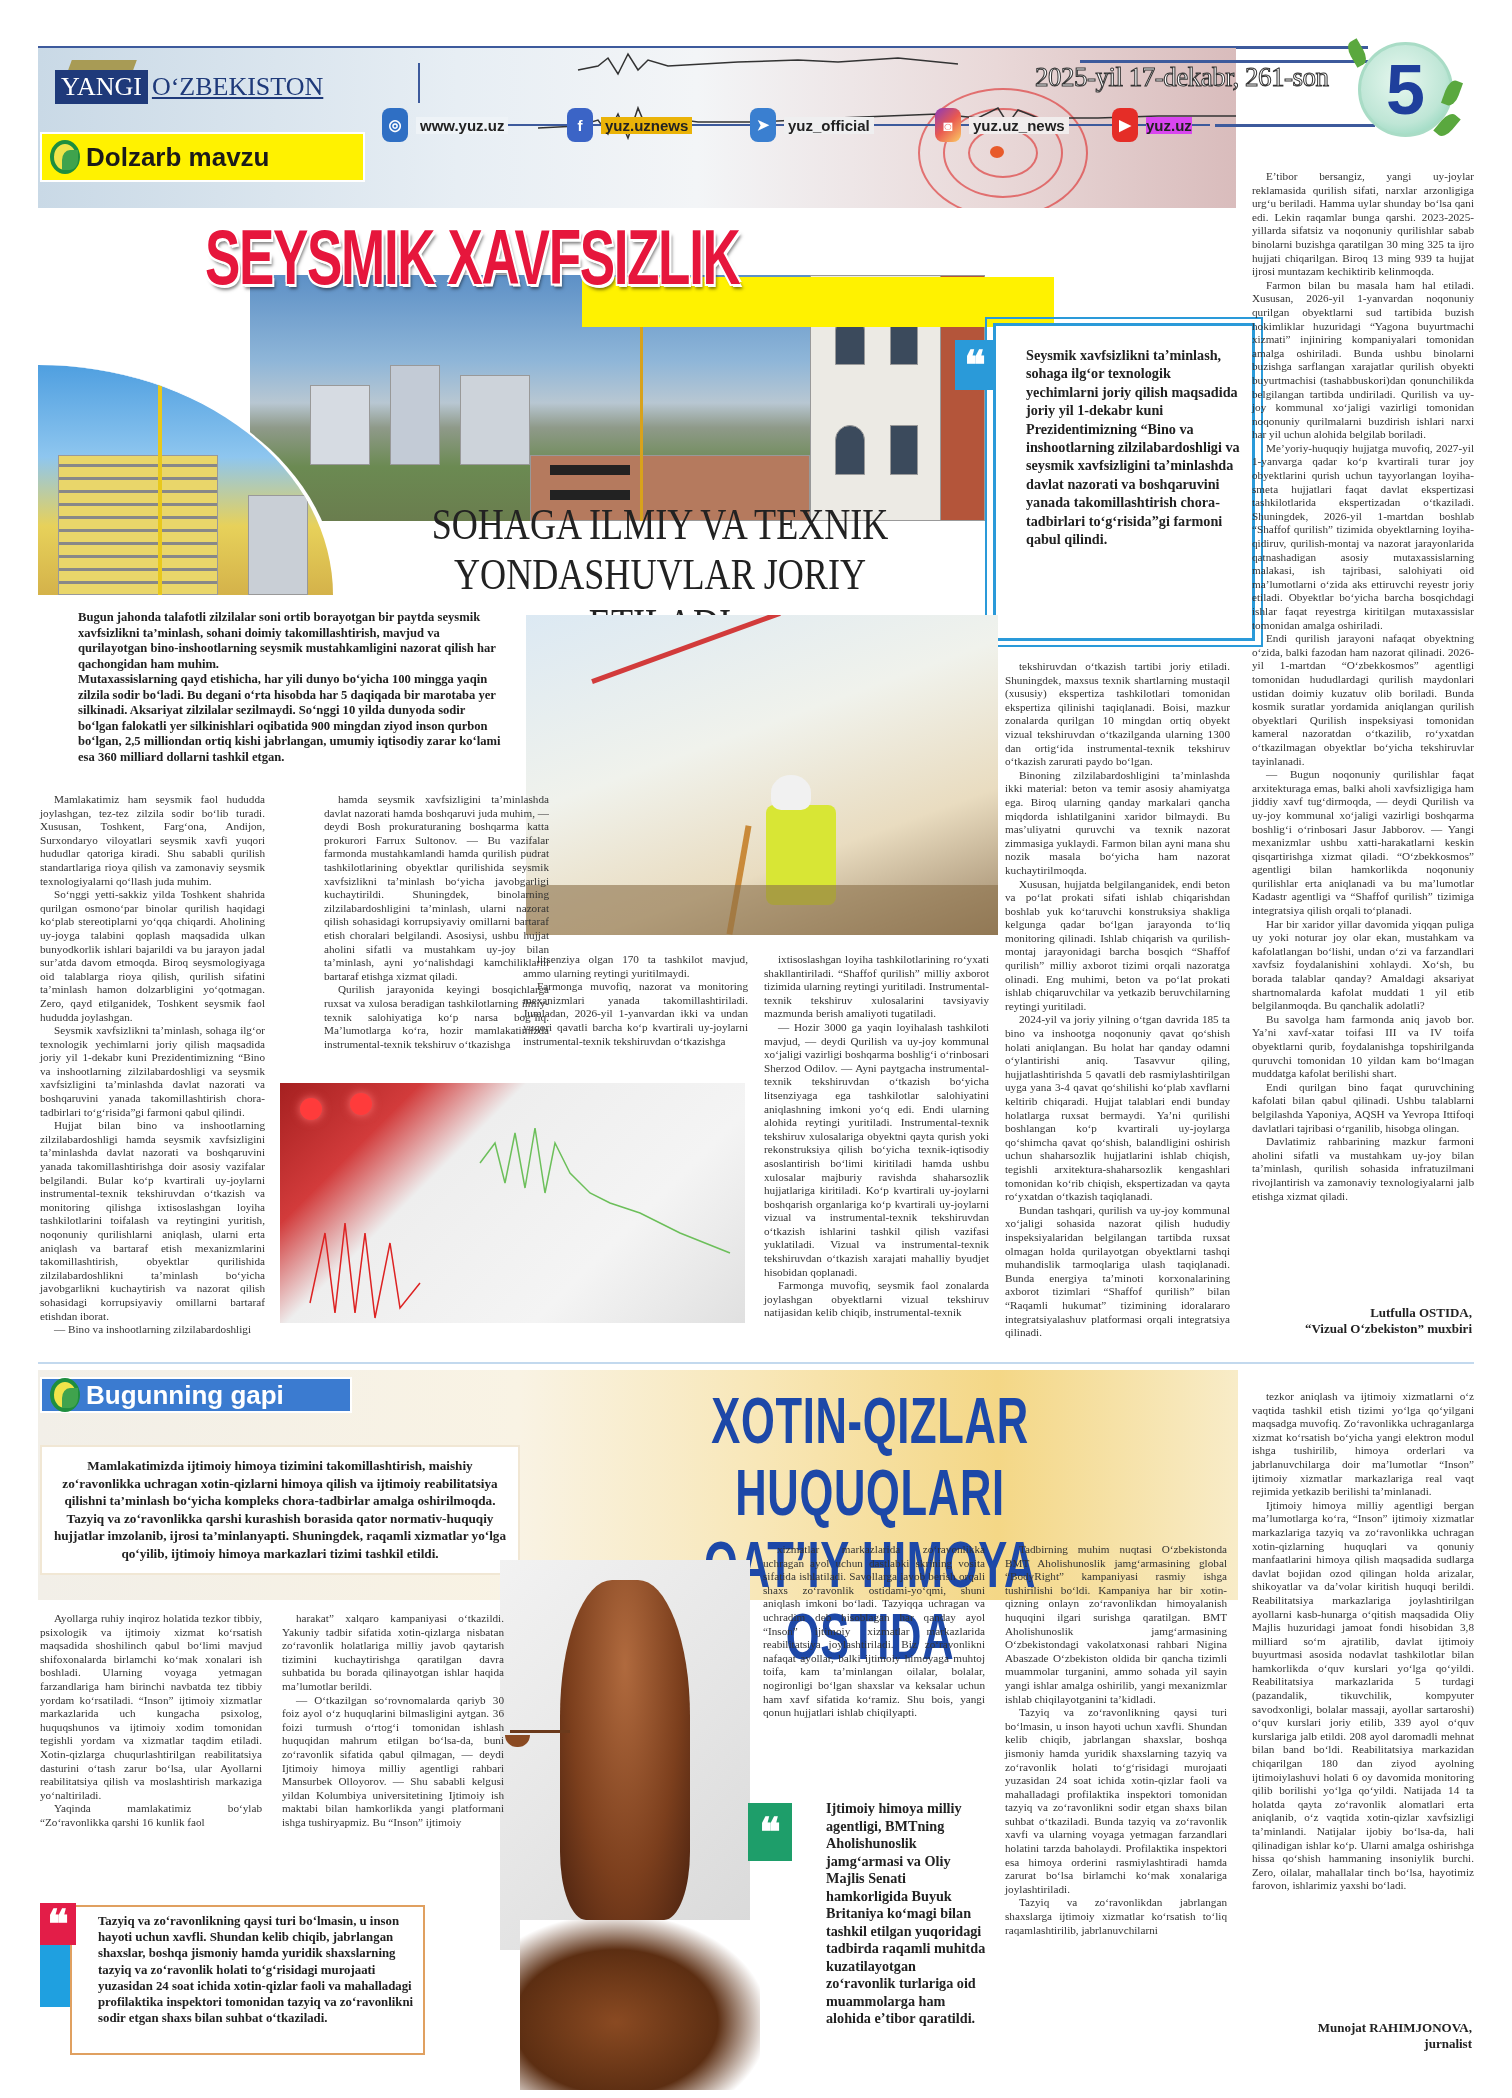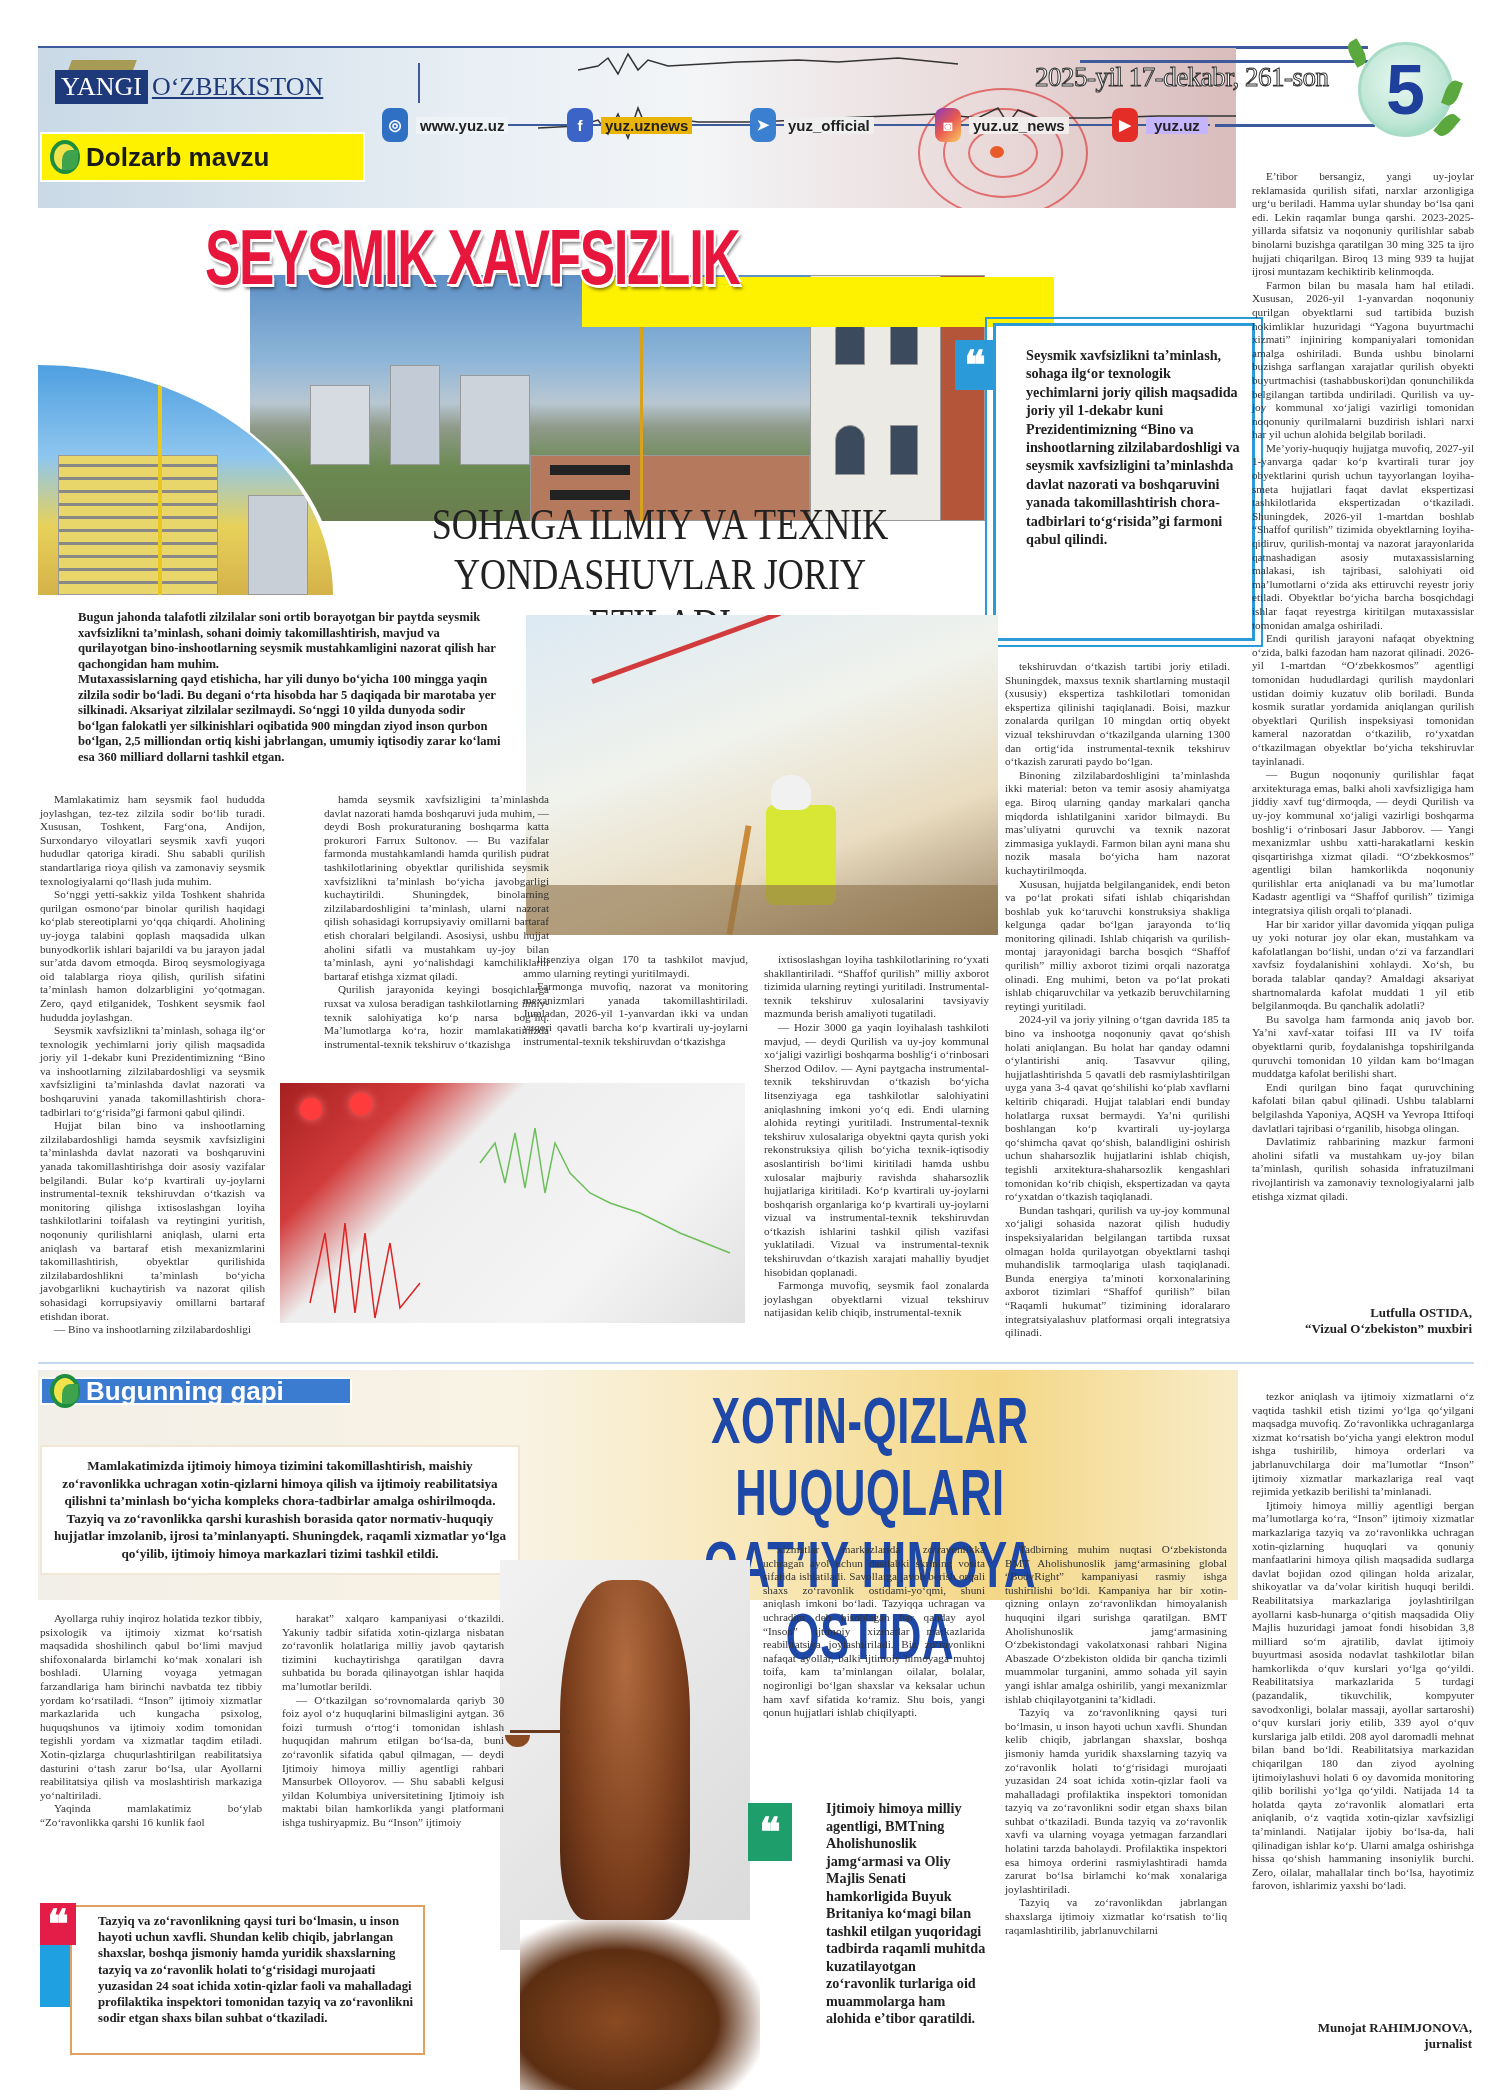--- a/index.html
+++ b/index.html
@@ -104,21 +104,21 @@
 <div class="abs social" style="left:750px;">
   <span class="social-ico" style="background:#3a7fd0;">➤</span>
   <span style="background:#efeff0;padding:0 4px;">yuz_official</span>
 </div>
 <div class="abs social" style="left:935px;">
   <span class="social-ico" style="background:linear-gradient(135deg,#8a3ab9,#e95950,#fccc63);">◙</span>
   <span style="background:#f1eded;padding:0 4px;">yuz.uz_news</span>
 </div>
 <div class="abs social" style="left:1112px;">
   <span class="social-ico" style="background:#e52d27;">▶</span>
-  <span style="background:#c4b5fd;padding:0 8px;">yuz.uz</span>
+  <span style="background:#d946ef;padding:0 0;">yuz.uz</span>
 </div>
 
 <div class="abs date-lines"></div>
 <div class="abs date-lines" style="top:124px;left:1215px;width:160px;"></div>
 <div class="abs date">2025-yil 17-dekabr, 261-son</div>
 <div class="abs page-badge">
   <span>5</span>
 </div>
 <div class="abs leaf" style="left:1350px;top:40px;transform:rotate(-30deg);"></div>
 <div class="abs leaf" style="left:1445px;top:80px;transform:rotate(20deg);"></div>
@@ -237,21 +237,21 @@
 </div>
 
 <div class="abs sign" style="left:1260px;top:1305px;width:212px;">
   <div>Lutfulla OSTIDA,</div>
   <div>“Vizual O‘zbekiston” muxbiri</div>
 </div>
 
 <div class="abs sep-line"></div>
 
 <div class="abs sky-bg"></div>
-<div class="abs rubric" style="left:40px;top:1377px;height:28px;width:312px;background:#3b7bd0;border:2px solid #fff;color:#fff;">
+<div class="abs rubric" style="left:40px;top:1377px;height:36px;width:312px;background:#3b7bd0;border:2px solid #fff;color:#fff;">
   <span class="rubric-icon"></span>
   <span>Bugunning gapi</span>
 </div>
 
 <div class="abs headline2">
   <div>XOTIN-QIZLAR HUQUQLARI</div>
   <div>QAT’IY HIMOYA OSTIDA</div>
 </div>
 
 <div class="abs lead2">Mamlakatimizda ijtimoiy himoya tizimini takomillashtirish, maishiy zo‘ravonlikka uchragan xotin-qizlarni himoya qilish va ijtimoiy reabilitatsiya qilishni ta’minlash bo‘yicha kompleks chora-tadbirlar amalga oshirilmoqda. Tazyiq va zo‘ravonlikka qarshi kurashish borasida qator normativ-huquqiy hujjatlar imzolanib, ijrosi ta’minlanyapti. Shuningdek, raqamli xizmatlar yo‘lga qo‘yilib, ijtimoiy himoya markazlari tizimi tashkil etildi.</div>

